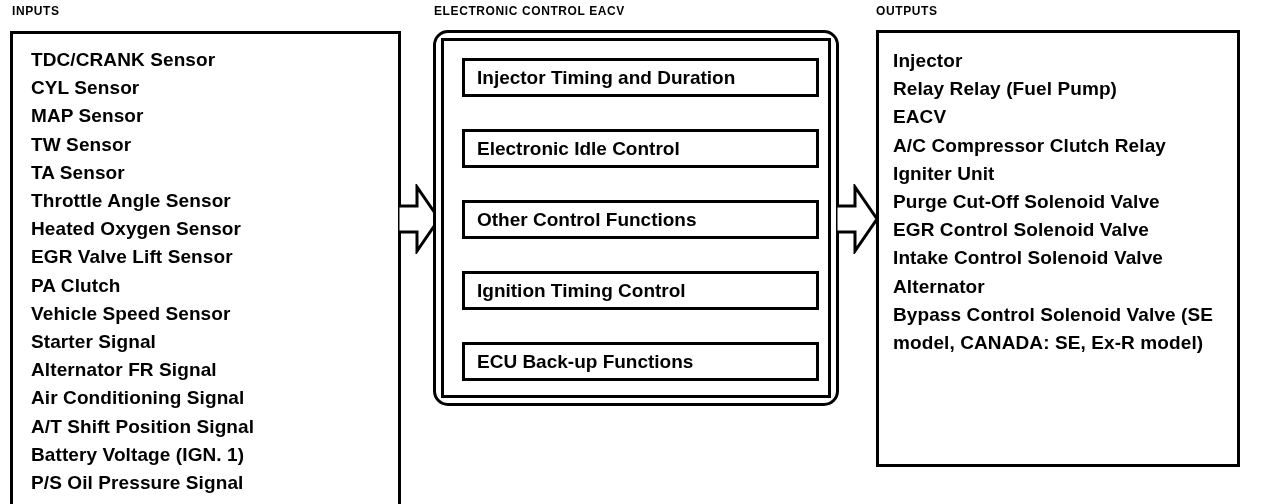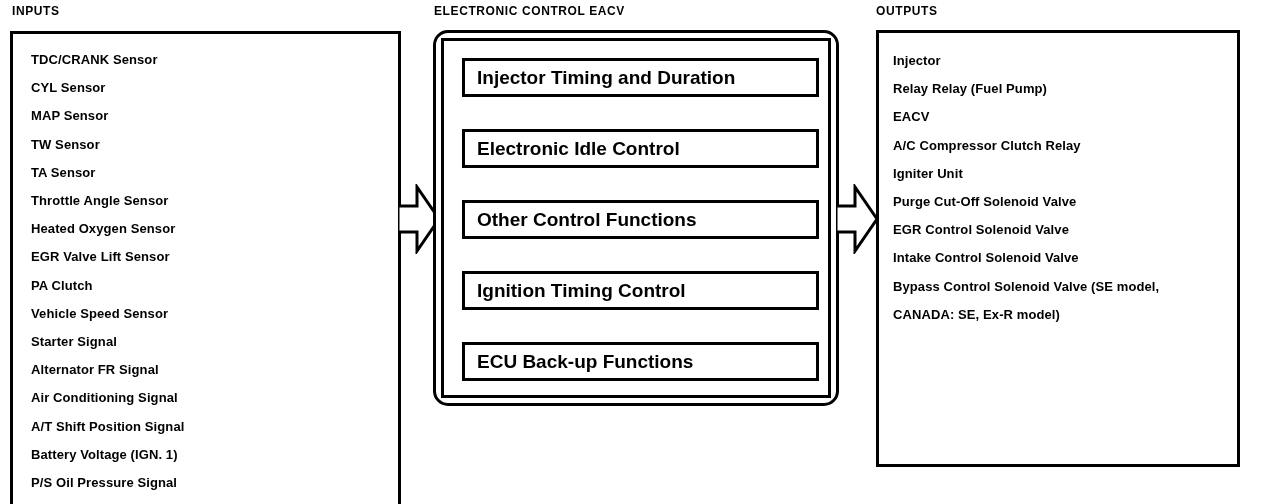--- a/index.html
+++ b/index.html
@@ -68,21 +68,21 @@
     border: 3px solid #000000;
     box-sizing: border-box;
   }
 
   
   .text-list {
     position: absolute;
     left: 18px;
     top: 12px;
     right: 4px;
-    font-size: 13px;
+    font-size: 19px;
     font-weight: bold;
     line-height: 28.2px;
     letter-spacing: 0.1px;
   }
   .text-list .row { white-space: nowrap; }
   #outputs-panel .text-list { left: 14px; top: 14px; right: 16px; }
   #outputs-panel .text-list .row.wrap { white-space: normal; }
 
   
   #ecu-functions {
@@ -188,17 +188,18 @@
   <div class="panel" id="outputs-panel">
     <div class="text-list">
       <div class="row">Injector</div>
       <div class="row">Relay Relay (Fuel Pump)</div>
       <div class="row">EACV</div>
       <div class="row">A/C Compressor Clutch Relay</div>
       <div class="row">Igniter Unit</div>
       <div class="row">Purge Cut-Off Solenoid Valve</div>
       <div class="row">EGR Control Solenoid Valve</div>
       <div class="row">Intake Control Solenoid Valve</div>
+      <div class="row">Alternator</div>
       <div class="row wrap">Bypass Control Solenoid Valve (SE model, CANADA: SE, Ex-R model)</div>
     </div>
   </div>
 
 </div>
 
 </body></html>

